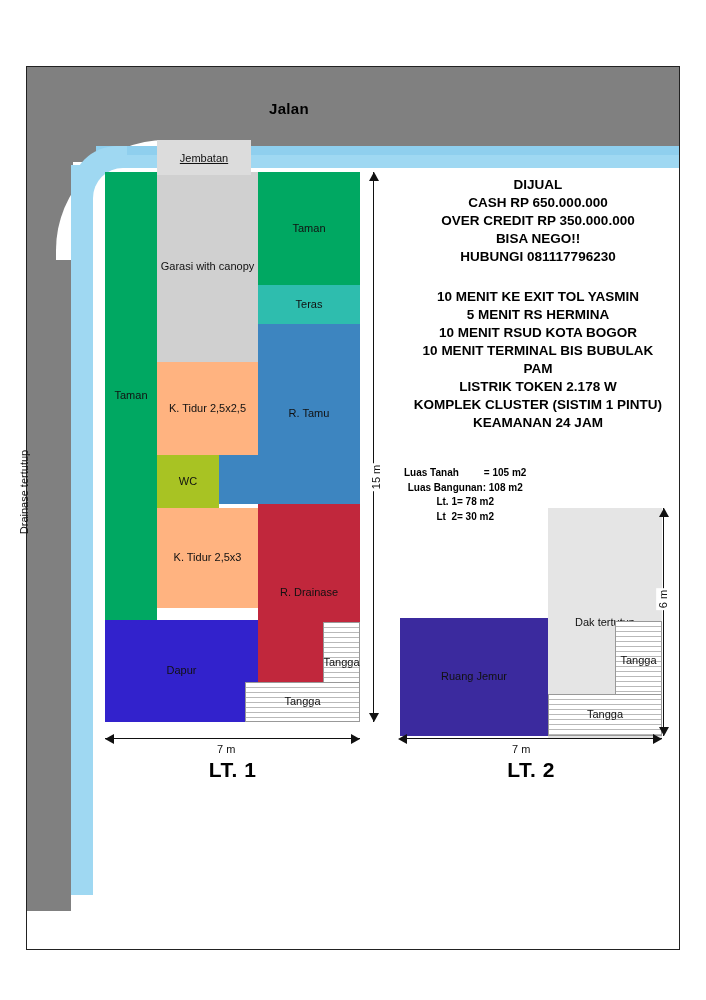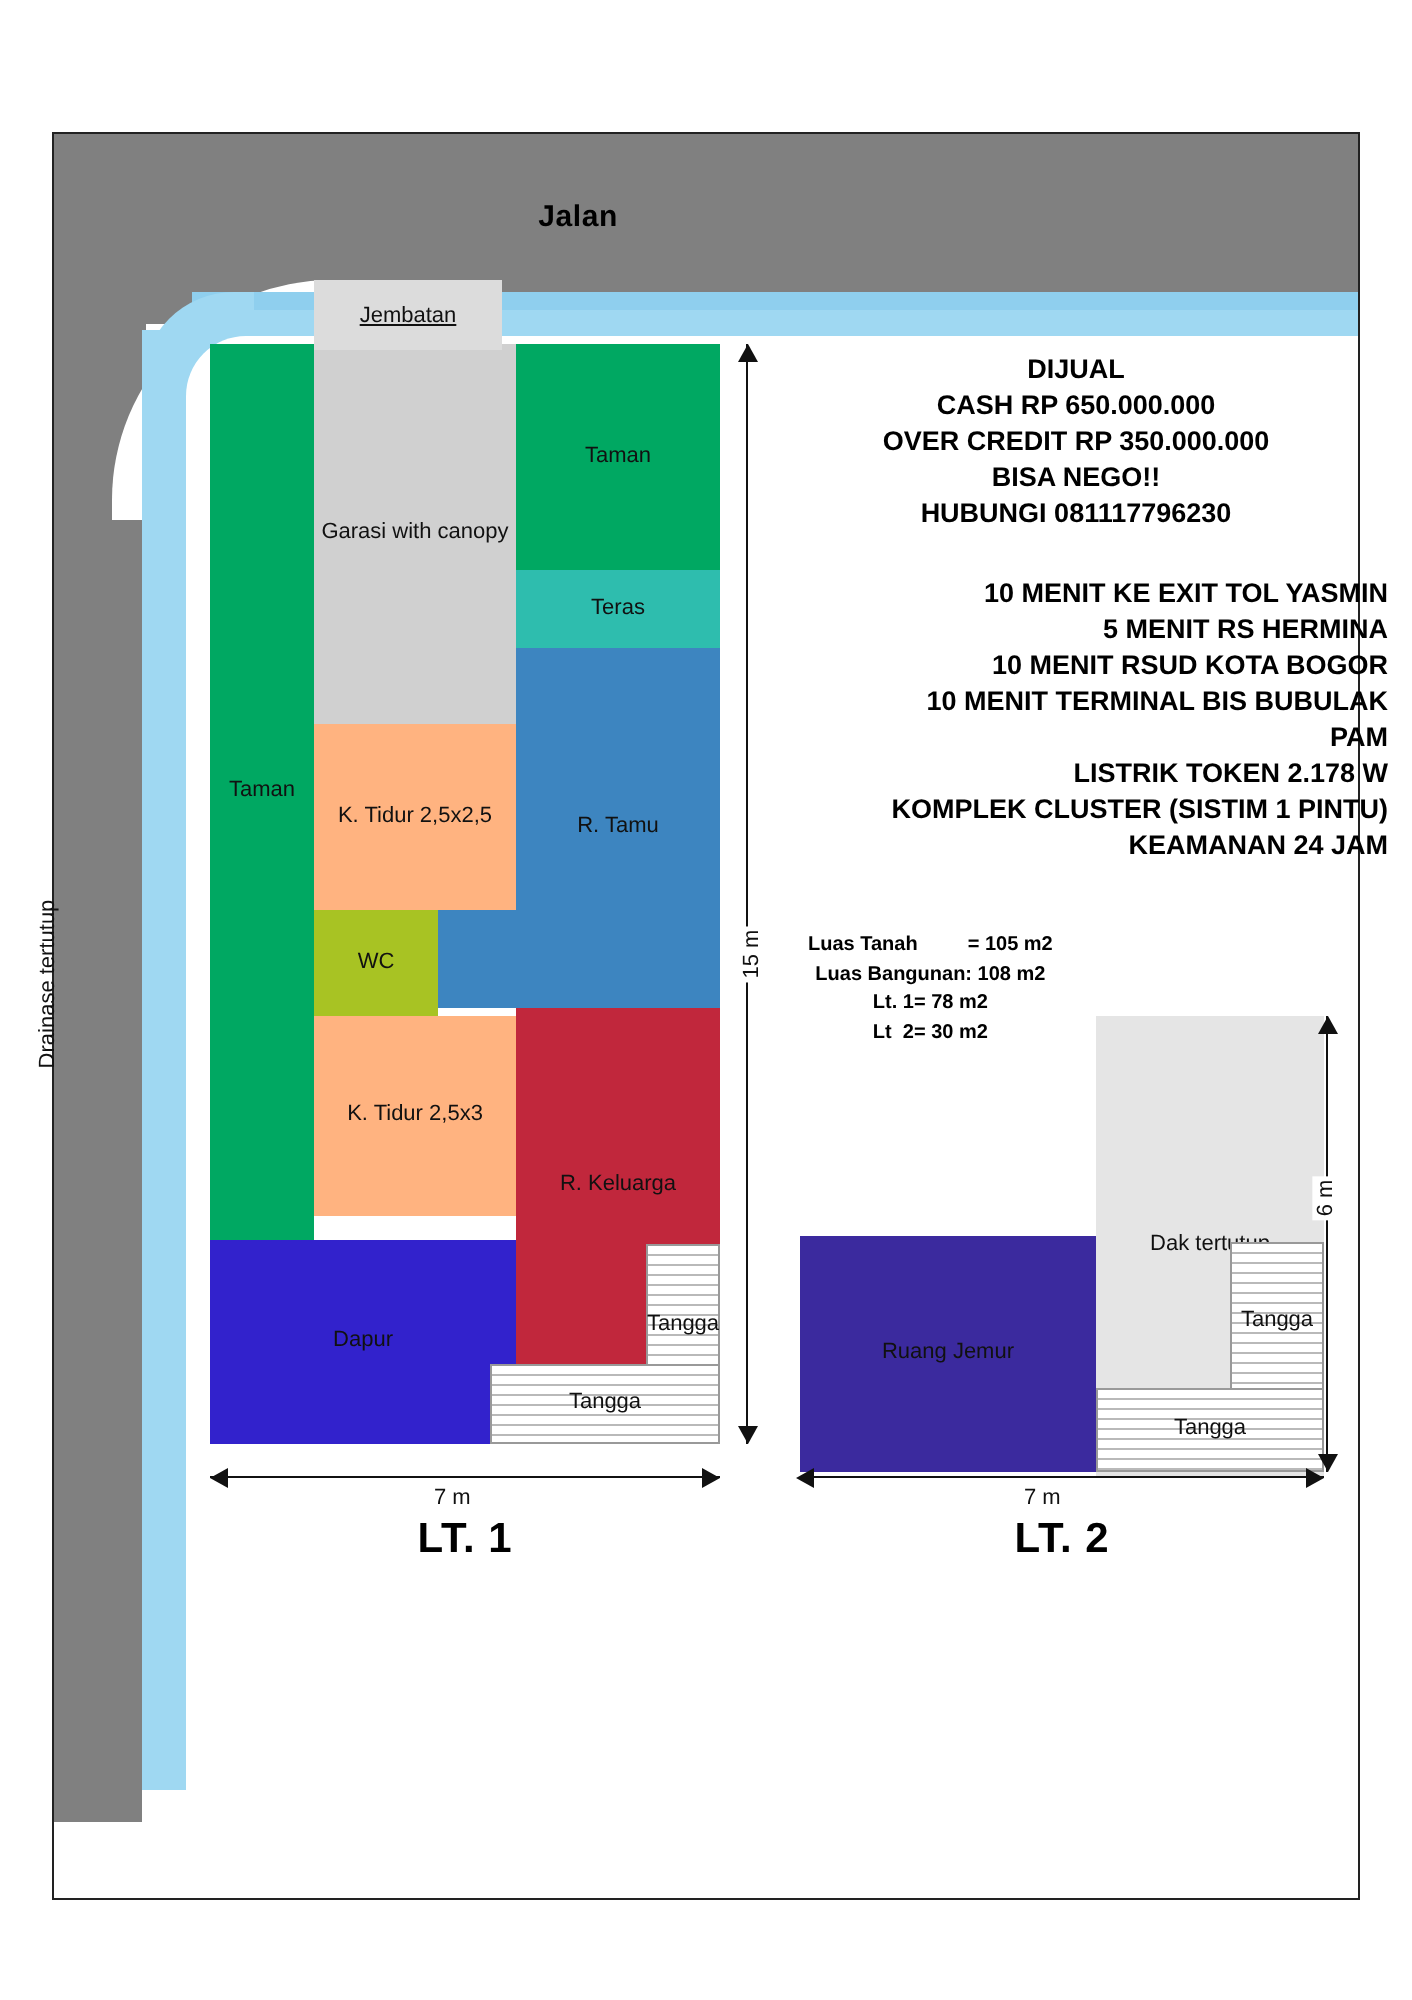--- a/index.html
+++ b/index.html
@@ -63,21 +63,21 @@
   .dimlabel{position:absolute;font-size:11px;color:#111;background:#fff;padding:1px 2px;}
 
   .dim-h1{position:absolute;left:105px;top:738px;width:255px;height:1px;background:#111;}
   .dim-h2{position:absolute;left:400px;top:738px;width:262px;height:1px;background:#111;}
   .dim-v2{position:absolute;left:663px;top:508px;width:1px;height:228px;background:#111;}
 
   .floor-title{position:absolute;font-size:21px;font-weight:bold;color:#000;letter-spacing:.5px;}
 
   
   .info1{position:absolute;left:388px;top:176px;width:300px;text-align:center;font-size:13.5px;font-weight:bold;color:#000;line-height:1.33;}
-  .info2{position:absolute;left:382px;top:288px;width:312px;text-align:right;font-size:13.5px;font-weight:bold;color:#000;line-height:1.33;}
+  .info2{position:absolute;left:382px;top:288px;width:312px;text-align:center;font-size:13.5px;font-weight:bold;color:#000;line-height:1.33;}
   .info3{position:absolute;left:404px;top:466px;font-size:10px;font-weight:bold;color:#000;line-height:1.45;text-align:center;}
   .info3 .row{white-space:pre;}
 
   
   .plan2{position:absolute;left:400px;top:508px;width:262px;height:228px;}
   .d-jemur{left:0px;top:110px;width:148px;height:118px;background:#3b2a9e;}
   .d-dak{left:148px;top:0px;width:114px;height:230px;background:#e5e5e5;}
   .d-tangga-a{left:215px;top:113px;width:47px;height:80px;}
   .d-tangga-b{left:148px;top:186px;width:114px;height:42px;}
 
@@ -106,21 +106,21 @@
   <div class="plan1">
     <div class="cell c-taman-l">Taman</div>
     <div class="cell c-garasi">Garasi with canopy</div>
     <div class="cell c-taman-r">Taman</div>
     <div class="cell c-teras">Teras</div>
     <div class="cell c-rtamu">R. Tamu</div>
     <div class="cell c-rtamu2"></div>
     <div class="cell c-ktidur1">K. Tidur 2,5x2,5</div>
     <div class="cell c-wc">WC</div>
     <div class="cell c-ktidur2">K. Tidur 2,5x3</div>
-    <div class="cell c-rkeluarga">R. Keluarga</div>
+    <div class="cell c-rkeluarga">R. Drainase</div>
     <div class="cell c-dapur">Dapur</div>
     <div class="cell stairs c-tangga-a">Tangga</div>
     <div class="cell stairs c-tangga-b">Tangga</div>
   </div>
 
   <div class="jembatan">Jembatan</div>
 
   <div class="dim-v1"></div>
   <div class="arrow-up" style="left:369px;top:172px;"></div>
   <div class="arrow-dn" style="left:369px;top:713px;"></div>

